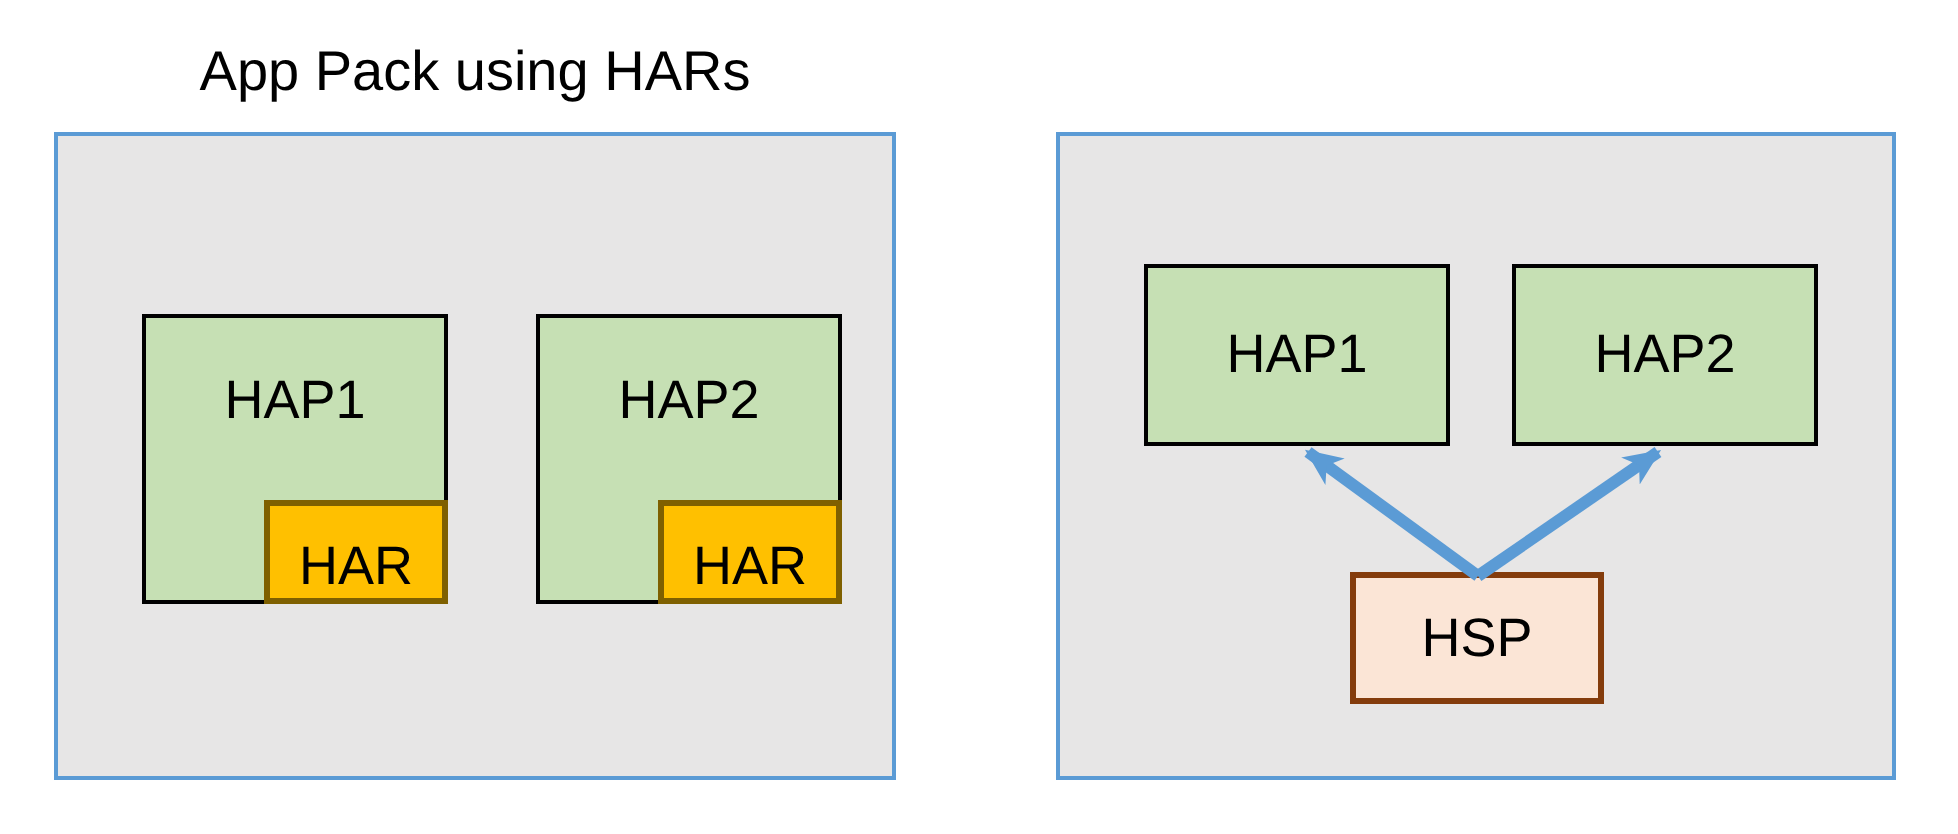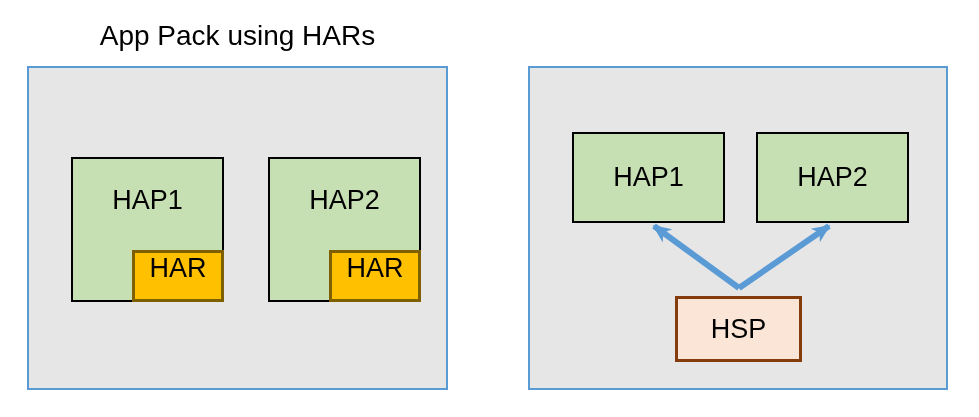--- a/index.html
+++ b/index.html
@@ -45,26 +45,26 @@
   .hap-label-top {
     position: absolute; top: 24px; left: 0; right: 0;
     text-align: center; line-height: 34px;
   }
 
   .har {
     position: absolute; right: -2px; bottom: -2px;
     width: 92px; height: 52px;
     background: var(--har-fill, #ffc000);
     border: 3px solid var(--har-border, #7f6000);
-    display: flex; align-items: flex-start; justify-content: center;
+    display: flex; align-items: flex-end; justify-content: center;
     font-size: 27px; color: #000;
   }
 
   .hsp {
-    position: absolute; left: 145px; top: 228px;
+    position: absolute; left: 145px; top: 218px;
     width: 127px; height: 66px;
     background: var(--hsp-fill, #fbe5d6);
     border: 3px solid var(--hsp-border, #843c0c);
     display: flex; align-items: center; justify-content: center;
     font-size: 27px; color: #000;
   }
 
   .arrows {
     position: absolute; inset: 0;
     width: 416px; height: 320px;

